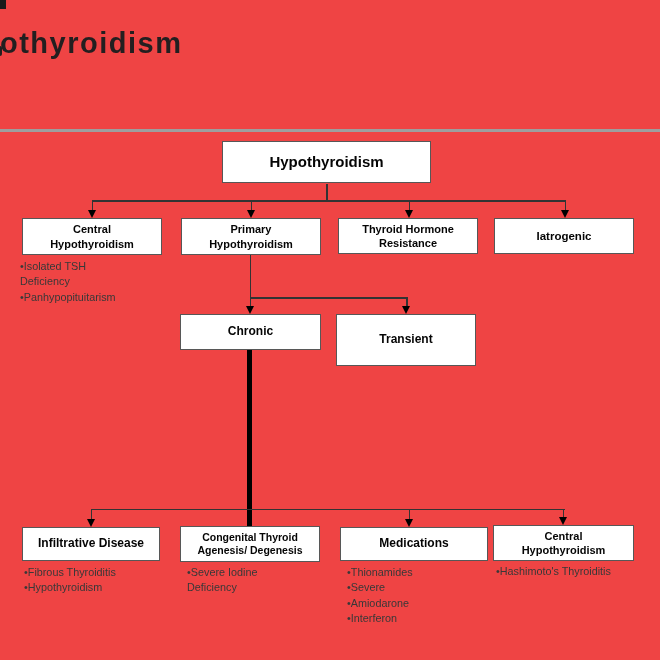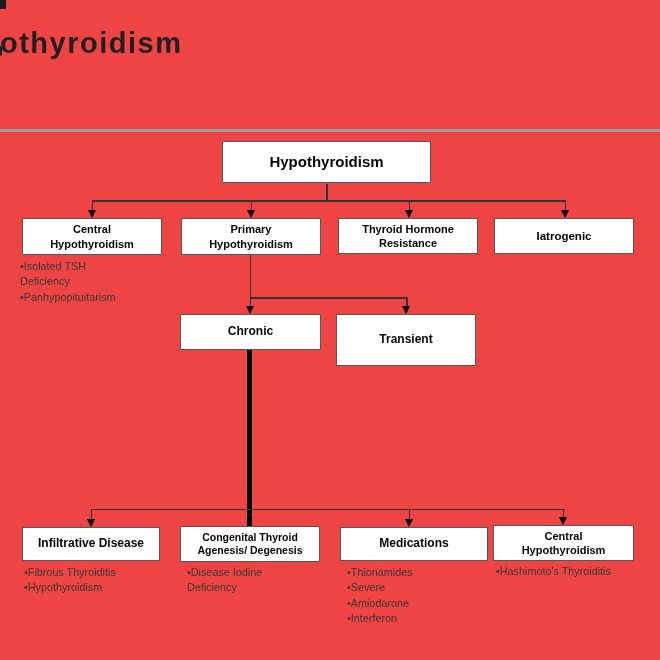--- a/index.html
+++ b/index.html
@@ -143,21 +143,21 @@
       <div class="bullet-line">•Panhypopituitarism</div>
     </div>
 
 
   <div class="bullets" style="left:24px;top:565px;width:140px;">
       <div class="bullet-line">•Fibrous Thyroiditis</div>
       <div class="bullet-line">•Hypothyroidism</div>
     </div>
 
   <div class="bullets" style="left:187px;top:565px;width:110px;">
-      <div class="bullet-line">•Disease Iodine</div>
+      <div class="bullet-line">•Severe Iodine</div>
       <div class="bullet-line">Deficiency</div>
     </div>
 
   <div class="bullets" style="left:347px;top:565px;width:120px;">
       <div class="bullet-line">•Thionamides</div>
       <div class="bullet-line">•Severe</div>
       <div class="bullet-line">•Amiodarone</div>
       <div class="bullet-line">•Interferon</div>
     </div>
 

